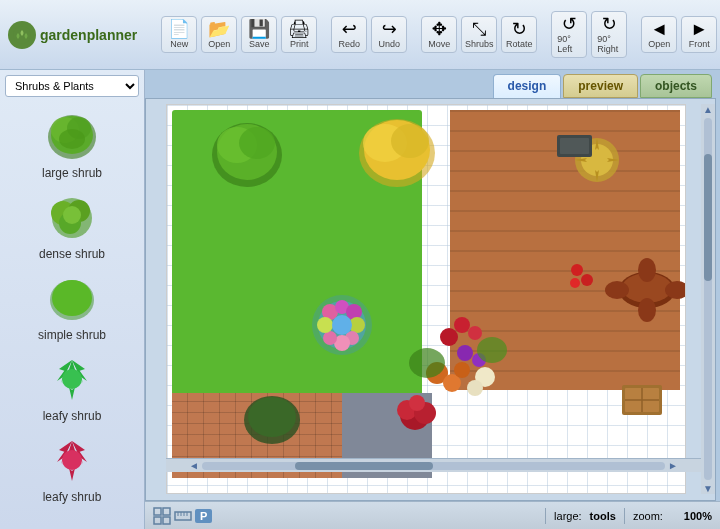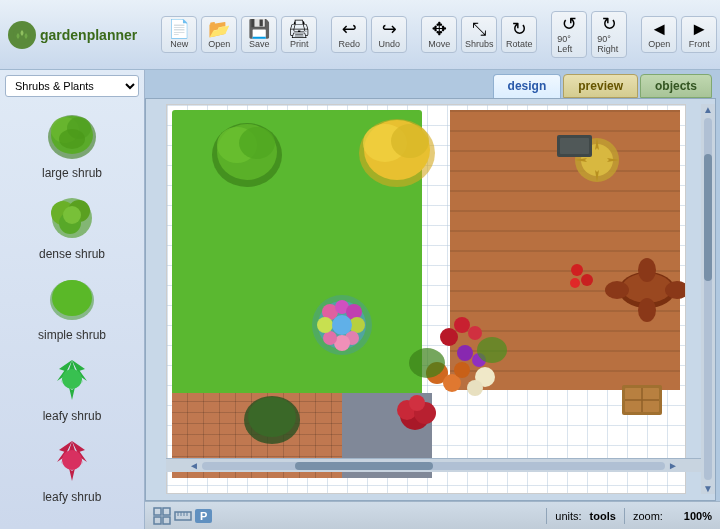--- a/index.html
+++ b/index.html
@@ -635,21 +635,21 @@
           <rect x="1" y="5" width="16" height="8" fill="none" stroke="#6080a0" stroke-width="1.5"></rect>
           <line x1="4" y1="5" x2="4" y2="9" stroke="#6080a0" stroke-width="1"></line>
           <line x1="7" y1="5" x2="7" y2="9" stroke="#6080a0" stroke-width="1"></line>
           <line x1="10" y1="5" x2="10" y2="9" stroke="#6080a0" stroke-width="1"></line>
           <line x1="13" y1="5" x2="13" y2="9" stroke="#6080a0" stroke-width="1"></line>
         </svg>
         <div style="background:#6090c0;color:white;padding:1px 5px;border-radius:2px;font-size:11px;font-weight:bold;">P</div>
       </div>
       <div class="status-spacer"></div>
       <div class="status-divider"></div>
-      <span>units:</span>
+      <span>large:</span>
       <span style="font-weight:bold;">tools</span>
       <div class="status-divider"></div>
       <span>zoom:</span>
       <span style="font-weight:bold;margin-left:13px;">100%</span>
     </div>
   </div>
 
 </div>
 
 </body></html>

